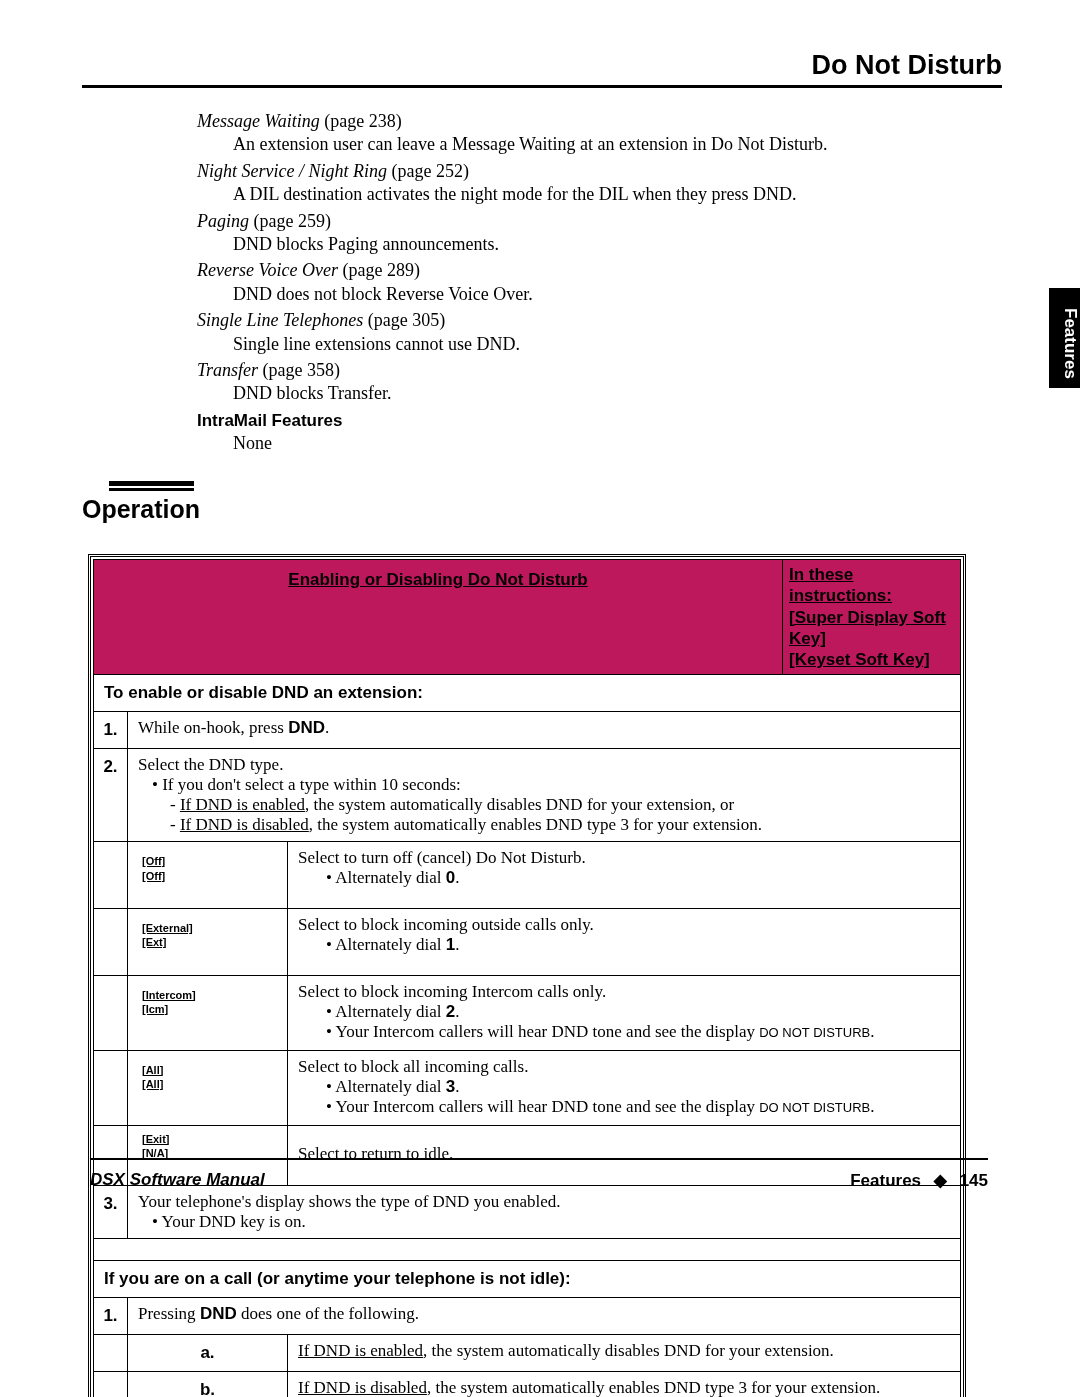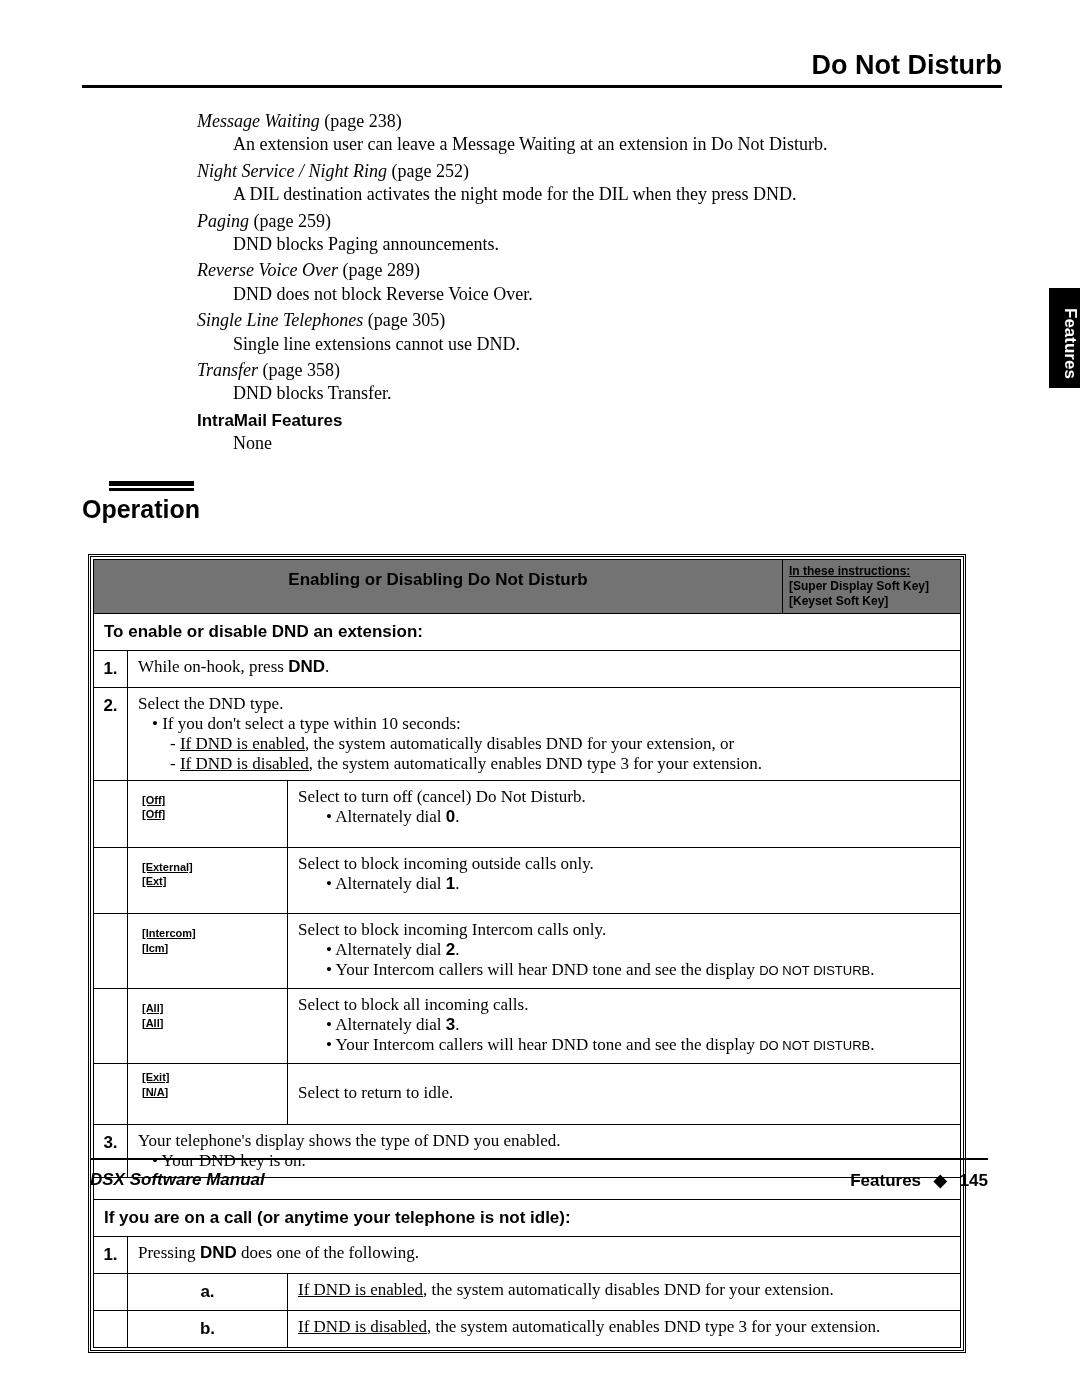--- a/index.html
+++ b/index.html
@@ -79,31 +79,31 @@
     padding: 2px;
     margin-left: 6px;
     width: 878px;
   }
   .tbl {
     width: 100%;
     border-collapse: collapse;
     font-size: 17px;
   }
   .tbl td, .tbl th { border: 1px solid #000; vertical-align: top; }
-  .hdr-row { background: #737373; }
+  .hdr-row { background: #be185d; text-decoration: underline; }
   .hdr-main {
     font-family: Arial, Helvetica, sans-serif;
     font-weight: bold;
     font-size: 17px;
     text-align: center;
     padding: 10px 6px;
   }
   .hdr-side {
     font-family: Arial, Helvetica, sans-serif;
-    font-size: 12px;
+    font-size: 17px;
     padding: 4px 6px;
     line-height: 1.25;
     width: 178px;
   }
   .hdr-side .u { text-decoration: underline; font-weight: bold; }
   .sect-row td {
     font-family: Arial, Helvetica, sans-serif;
     font-weight: bold;
     font-size: 17px;
     padding: 8px 10px;

